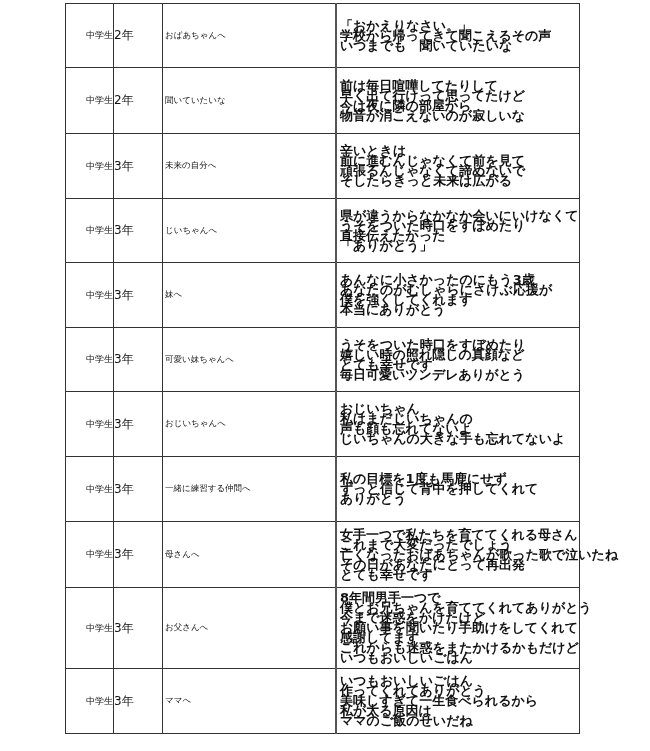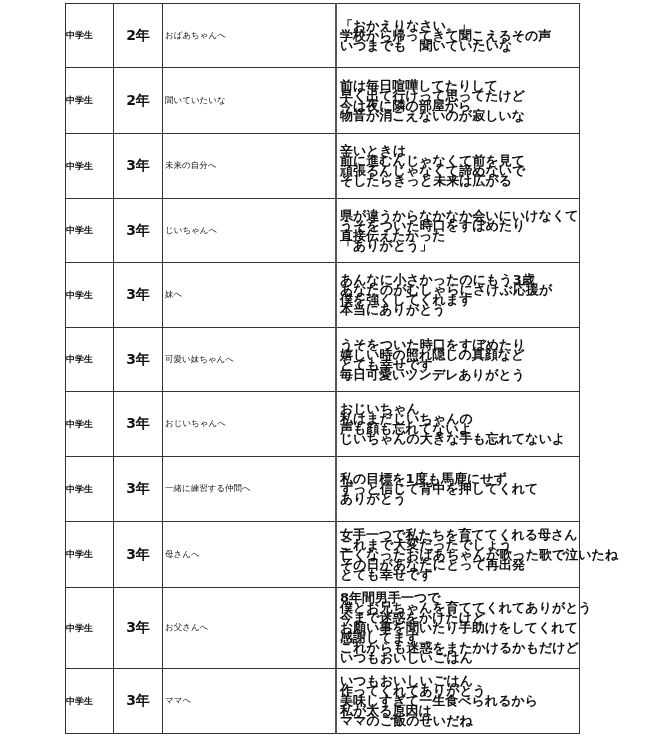--- a/index.html
+++ b/index.html
@@ -1,22 +1,22 @@
 <!DOCTYPE html>
 <html><head>
 <meta charset="utf-8">
 <style>
   html, body { margin: 0; padding: 0; background: #ffffff; }
   body { width: 650px; height: 751px; position: relative; overflow: hidden;
          font-family: "DejaVu Sans", "Liberation Sans", sans-serif; color: #111; }
   table.msgs { position: absolute; left: 65px; top: 3px; border-collapse: collapse;
                table-layout: fixed; width: 515px; }
   table.msgs td { border: 1px solid #333; padding: 0; vertical-align: middle; }
-  td.c-cat { width: 47px; text-align: left; font-size: 9px; font-weight: bold; }
-  td.c-grade { width: 48px; text-align: center; font-size: 14px; font-weight: bold; }
+  td.c-cat { width: 47px; text-align: right; font-size: 9px; font-weight: normal; }
+  td.c-grade { width: 48px; text-align: left; font-size: 12px; font-weight: normal; }
   td.c-to { width: 170px; padding-left: 2px !important; font-size: 8.5px; font-weight: normal; }
   td.c-msg { border-left: 2px solid #555 !important; padding-left: 3px !important;
              font-size: 13px; font-weight: bold; line-height: 10px; }
   .line { display: block; white-space: nowrap; }
 </style>
 </head>
 <body>
 
 <table class="msgs">
   <tbody id="tbody">

